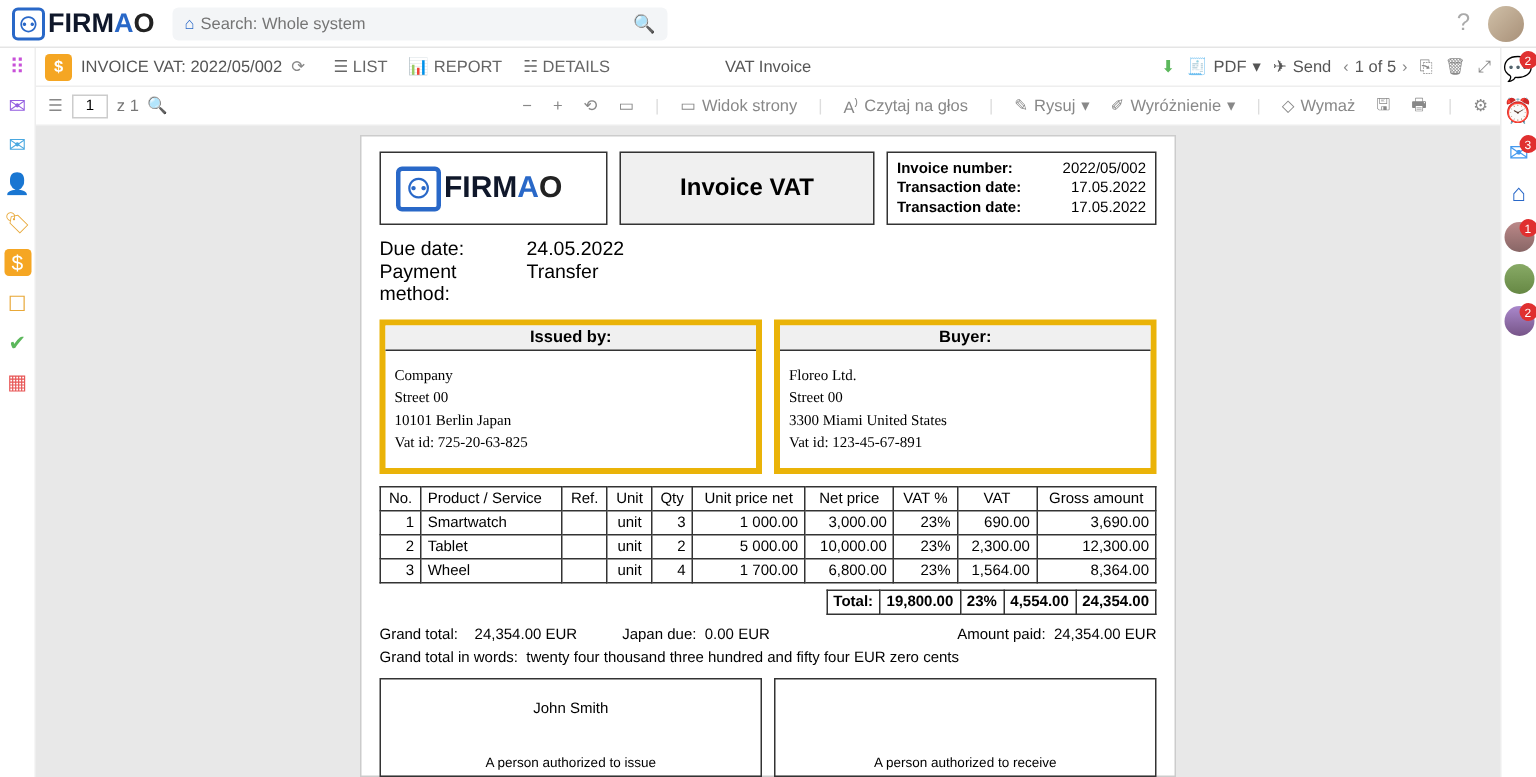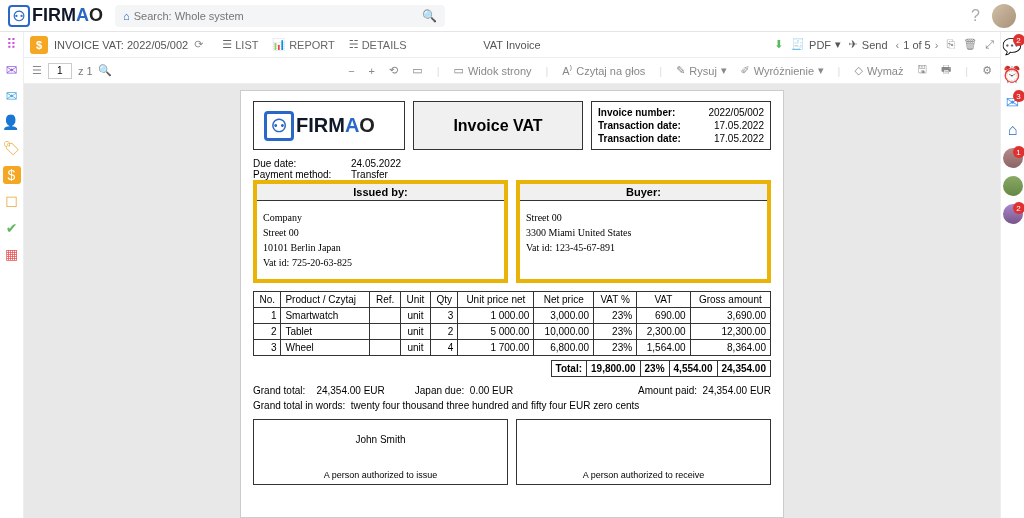--- a/index.html
+++ b/index.html
@@ -72,21 +72,21 @@
 .inv-header { display: flex; gap: 8px; margin-bottom: 8px; }
 .inv-logo-box { border: 1px solid #333; padding: 6px 10px; display: flex; align-items: center; flex: 1; }
 .inv-logo-box .logo { font-size: 20px; }
 .inv-logo-box .logo-icon { width: 30px; height: 30px; font-size: 18px; border-width: 3px; }
 .inv-title-box { border: 1px solid #333; background: #f0f0f0; display: flex; align-items: center; justify-content: center; font-size: 16px; font-weight: bold; width: 170px; }
 .inv-meta-box { border: 1px solid #333; padding: 4px 6px; font-size: 10px; width: 180px; }
 .inv-meta-row { display: flex; justify-content: space-between; padding: 1px 0; }
 .inv-meta-label { font-weight: bold; }
 
 
-.inv-due { font-size: 10px; }
+.inv-due { font-size: 13px; margin-bottom: 10px; }
 .inv-due-row { display: flex; gap: 8px; }
 .inv-due-label { width: 90px; }
 
 
 .inv-parties { display: flex; gap: 8px; margin-bottom: 8px; }
 .party-box { border: 4px solid #eab308; flex: 1; }
 .party-header { background: #f0f0f0; border-bottom: 1px solid #333; text-align: center; font-weight: bold; padding: 2px; font-size: 11px; }
 .party-body { padding: 9px 6px; font-size: 10px; line-height: 1.5; font-family: Liberation Serif, serif; }
 
 
@@ -299,32 +299,33 @@
         <div class="party-body">
           <div>Company</div>
           <div>Street 00</div>
           <div>10101 Berlin Japan</div>
           <div>Vat id: 725-20-63-825</div>
         </div>
       </div>
       <div class="party-box">
         <div class="party-header">Buyer:</div>
         <div class="party-body">
+          <div>Floreo Ltd.</div>
           <div>Street 00</div>
           <div>3300 Miami United States</div>
           <div>Vat id: 123-45-67-891</div>
         </div>
       </div>
     </div>
 
     <table class="items-table">
       <thead>
         <tr>
           <th>No.</th>
-          <th style="text-align:left">Product / Czytaj</th>
+          <th style="text-align:left">Product / Service</th>
           <th>Ref.</th>
           <th>Unit</th>
           <th>Qty</th>
           <th>Unit price net</th>
           <th>Net price</th>
           <th>VAT %</th>
           <th>VAT</th>
           <th>Gross amount</th>
         </tr>
       </thead>

